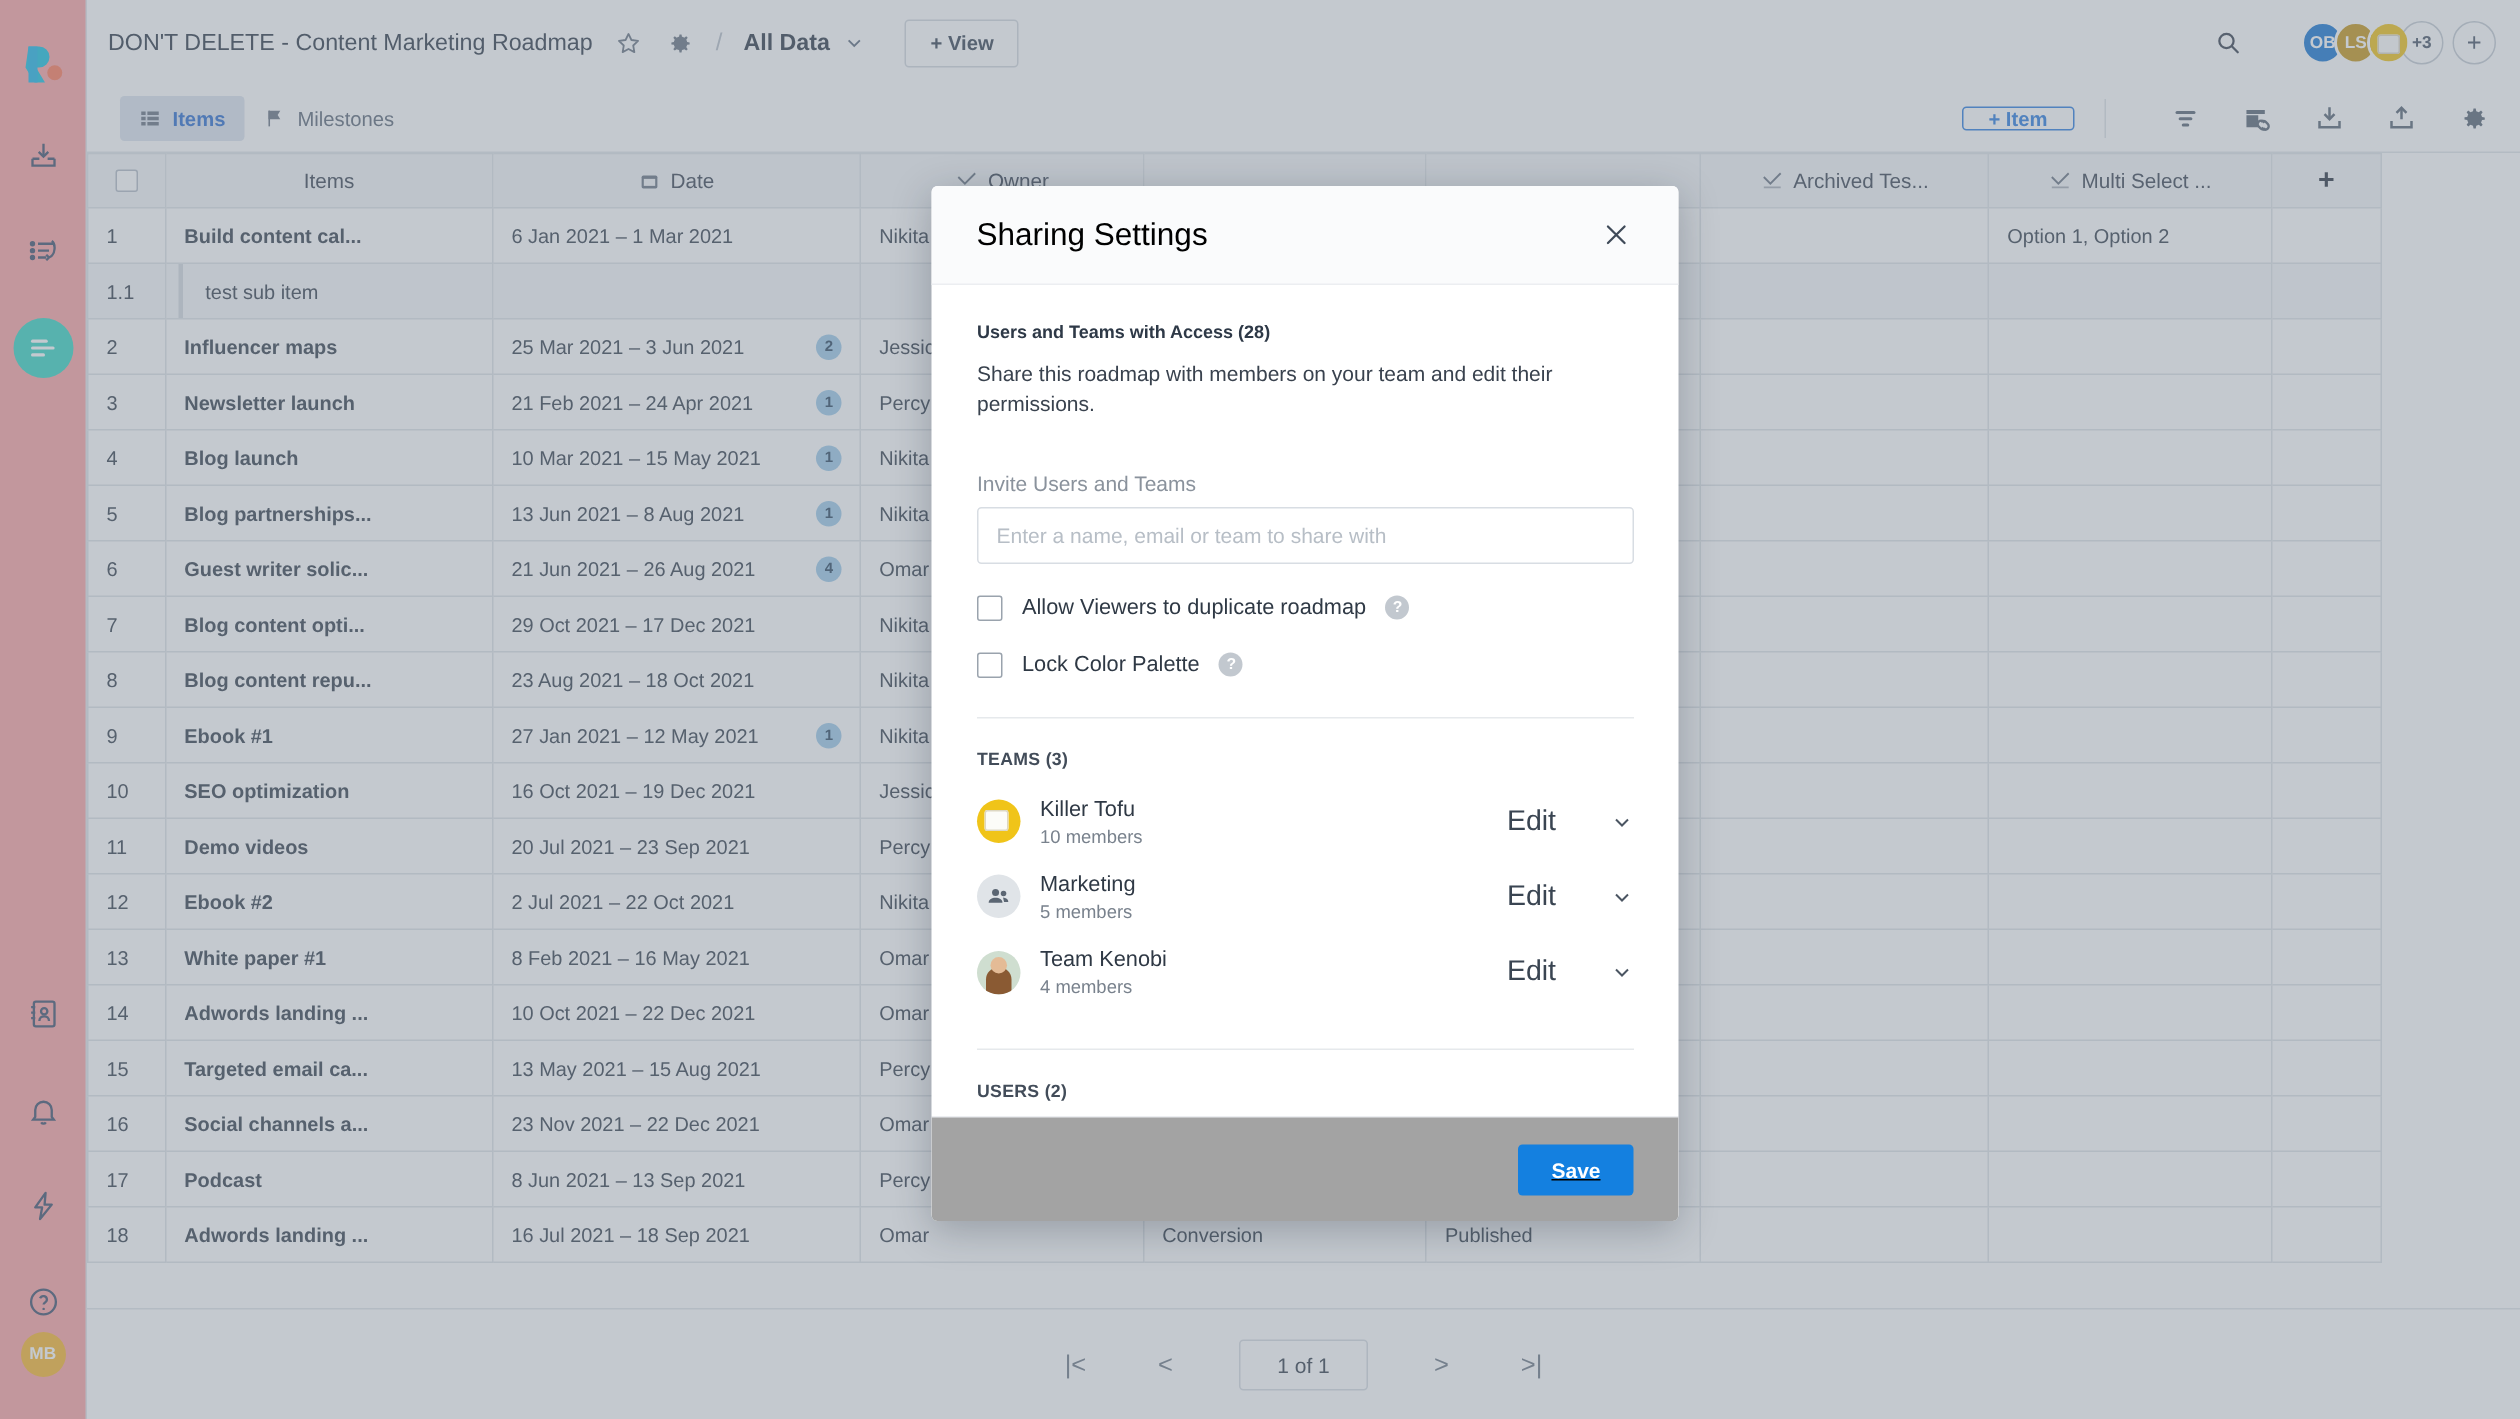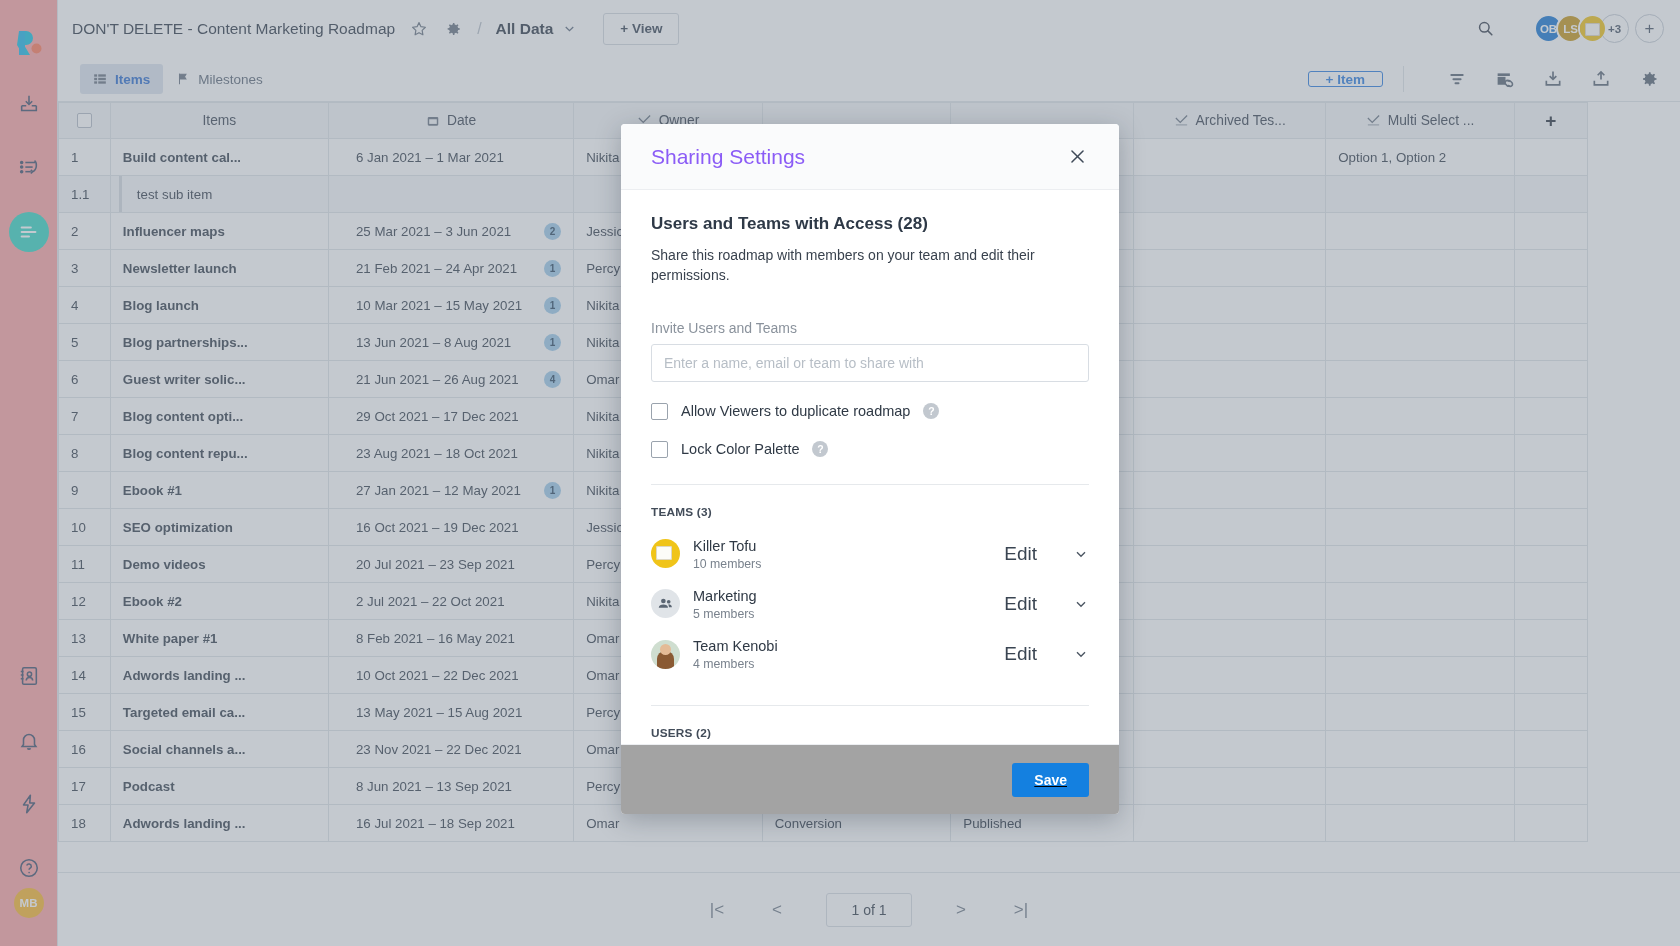--- a/index.html
+++ b/index.html
@@ -156,21 +156,21 @@
   th.c-arch  { width: 163px; }
   th.c-multi { width: 160px; }
   th.c-plus  { width: 62px; background:#f4f6f8; }
   td.c-idx { width: 44px; text-align: center; color: #46505e; font-size: 12.8px; }
   td.c-items { font-weight: 700; }
   td.c-items.sub { font-weight: 400; padding-left: 26px; position: relative; }
   td.c-items.sub::before {
     content:""; position:absolute; left: 8px; top: 0; bottom: 0; width: 3px; background:#d6dbe1;
   }
   tr.subrow td { background: #f6f7f9; }
-  .datecell { display: flex; align-items: center; justify-content: space-between; margin-left: 15px; }
+  .datecell { display: flex; align-items: center; justify-content: space-between; }
   .badge {
     display:inline-flex; align-items:center; justify-content:center;
     min-width: 17px; height: 17px; padding: 0 4px;
     border-radius: 9px; background:#9ecbea; color:#2e4a63;
     font-size: 10px; font-weight: 700; margin-left: 8px;
   }
   .hdr-inner { display:flex; align-items:center; justify-content:center; gap:7px; }
   .hdr-icon { color:#6b7684; display:inline-flex; }
   .cb {
     width: 15px; height: 15px; border: 1px solid #b4bcc6; border-radius: 2px;
@@ -203,24 +203,24 @@
     box-shadow: 0 6px 26px rgba(20,30,45,0.26);
     z-index: 100;
     display: flex; flex-direction: column;
     overflow: hidden;
   }
   .modal-head {
     height: 66px; flex: 0 0 66px;
     background: #fafbfc; border-bottom: 1px solid #eceef1;
     display: flex; align-items: center; padding: 0 30px;
   }
-  .modal-title { font-size: 21px; color: #8b5cf6; font-weight: 400; }
+  .modal-title { font-size: 21px; color: #000000; font-weight: 400; }
   .modal-close { margin-left: auto; color: #3f4a58; cursor:pointer; display:flex; width:24px;height:24px; align-items:center; justify-content:center;}
   .modal-body { flex: 1 1 auto; padding: 24px 30px 10px 30px; overflow-y: auto; }
-  .sec-title { font-size: 17px; font-weight: 700; color: #2e3947; margin: 0 0 12px 0; }
+  .sec-title { font-size: 12px; font-weight: 700; color: #2e3947; margin: 0 0 12px 0; }
   .sec-desc  { font-size: 14px; color: #39424e; line-height: 1.42; margin: 0 0 34px 0; }
   .field-label { font-size: 14px; color: #8a929c; margin-bottom: 8px; }
   .text-input {
     width: 100%; height: 38px; border: 1px solid #d8dde3; border-radius: 3px;
     padding: 0 12px; font-size: 14px; color: #2f3945; outline: none;
     font-family: "Liberation Sans", sans-serif; background:#fff;
   }
   .text-input::placeholder { color: #b7bec6; }
   .opt-row { display: flex; align-items: center; margin-top: 21px; }
   .opt-cb {

